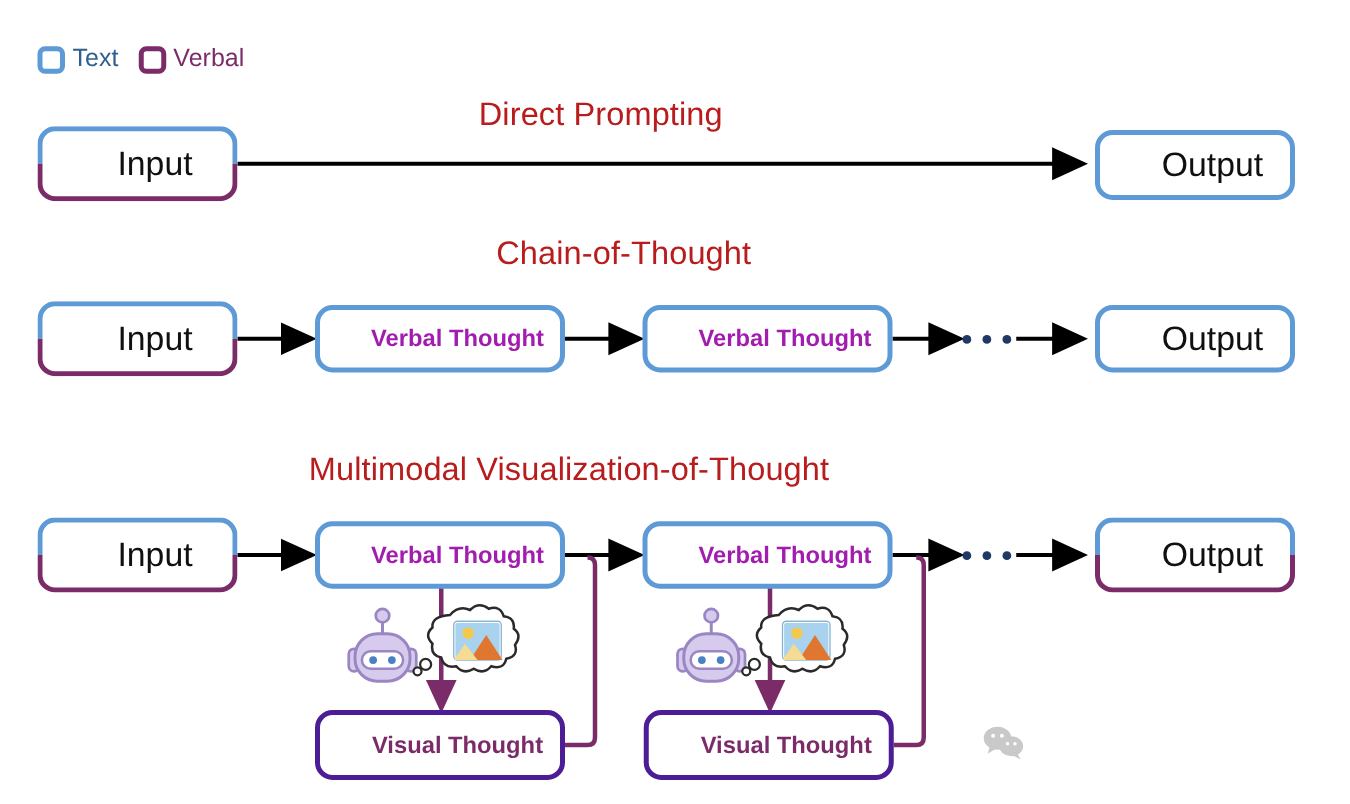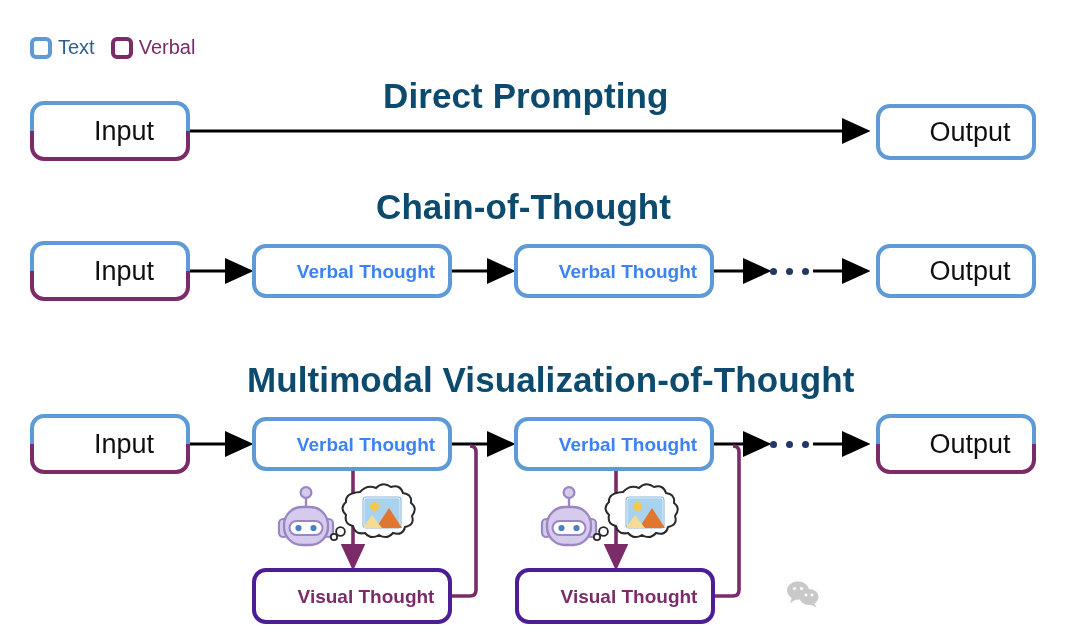--- a/index.html
+++ b/index.html
@@ -71,29 +71,29 @@
     border: 4px solid #7B2C68;
     clip-path: inset(50% 0 0 0);
     background: transparent;
   }
   .node .label {
     position: relative;
     z-index: 3;
     white-space: nowrap;
   }
   .label-dark  { color: #101010; font-size: 27px; }
-  .label-blue  { color: #3b82f6; font-size: 19px; font-weight: 700; }
+  .label-blue  { color: #a21caf; font-size: 19px; font-weight: 700; }
   .label-purple{ color: #7B2C68; font-size: 19px; font-weight: 700; }
 
   
   .section-title {
     position: absolute;
-    color: #0c4a6e;
-    font-size: 35px;
-    font-weight: 700;
+    color: #b91c1c;
+    font-size: 26px;
+    font-weight: 400;
     white-space: nowrap;
     letter-spacing: 0.1px;
   }
 
   
   .legend {
     position: absolute;
     left: 30px;
     top: 36px;
     display: flex;
@@ -202,21 +202,21 @@
   <div class="node dual" style="left:30px; top:101px; width:160px; height:60px;">
     <span class="half top"></span>
     <span class="half bottom"></span>
     <span class="label label-dark">Input</span>
   </div>
 
   <div class="node blue" style="left:876px; top:104px; width:160px; height:56px;">
     <span class="label label-dark">Output</span>
   </div>
 
-  <div class="section-title" style="left:376px; top:187px;">Chain-of-Thought</div>
+  <div class="section-title" style="left:397px; top:187px;">Chain-of-Thought</div>
 
   <div class="node dual" style="left:30px; top:241px; width:160px; height:60px;">
     <span class="half top"></span>
     <span class="half bottom"></span>
     <span class="label label-dark">Input</span>
   </div>
 
   <div class="node blue" style="left:252px; top:244px; width:200px; height:54px;">
     <span class="label label-blue">Verbal Thought</span>
   </div>

